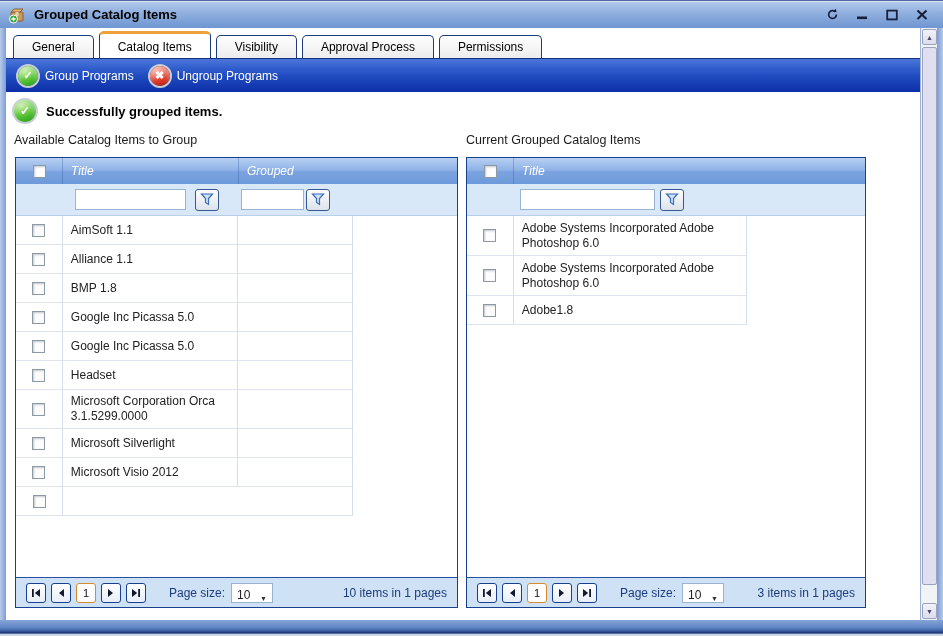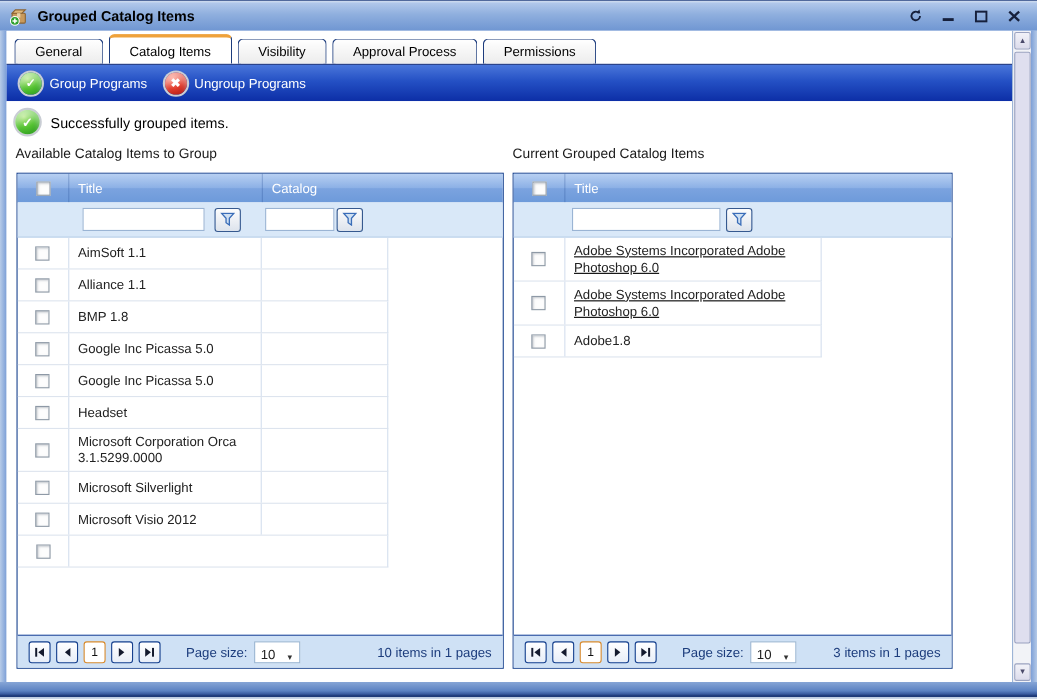--- a/index.html
+++ b/index.html
@@ -37,34 +37,34 @@
   .tool-btn { display:flex; align-items:center; gap:7px; color:#fff; font-size:12px; margin-right:16px; cursor:default; }
   .icon-circle { width:20px; height:20px; border-radius:50%; display:flex; align-items:center; justify-content:center;
     color:#fff; font-size:11px; font-weight:bold; box-shadow:0 0 0 2px #c9cdd4, inset 0 6px 6px rgba(255,255,255,.45); }
   .icon-circle.green { background:radial-gradient(circle at 35% 28%, #b9e98c, #53c230 48%, var(--success_green,#1f8d1a)); }
   .icon-circle.red   { background:radial-gradient(circle at 35% 28%, #ff9d8d, #e03a2a 48%, var(--error_red,#a11010)); }
 
   
   .content { position:absolute; left:6px; top:92px; width:914px; height:528px; background:#fff; }
   .status { position:absolute; left:8px; top:8px; display:flex; align-items:center; gap:10px; }
   .status .icon-circle { width:22px; height:22px; font-size:12px; }
-  .status-text { font-size:13px; font-weight:normal; color:#000; }
+  .status-text { font-size:13px; font-weight:bold; color:#000; }
   .panel-label { position:absolute; top:41px; font-size:12.5px; color:#1a1a1a;text-align:center; }
   .panel-label.left { left:8px; }
   .panel-label.right { left:460px; }
 
   
   .grid { position:absolute; top:65px; border:1px solid var(--grid_border,#17418e); background:#fff;
     display:flex; flex-direction:column; height:451px; }
   .grid-left  { left:9px;  width:443px; }
   .grid-right { left:460px; width:400px; }
 
   .g-header { height:26px; display:flex; color:#fff; font-size:12px;
     background:linear-gradient(to bottom, var(--header_top,#b8d0f2) 0%, #8db1e6 48%, #7ba3df 52%, var(--header_bottom,#6d9ada) 100%); }
-  .g-header .hc { display:flex; align-items:center; }
+  .g-header .hc { display:flex; align-items:center;font-style:italic; }
   .hc.text { padding-left:8px; border-left:1px solid rgba(30,70,140,.28); }
   .col-check { width:46px; justify-content:center; display:flex; align-items:center; }
   .grid-left  .col-title { width:176px; }
   .grid-left  .col-cat   { width:115px; }
   .grid-right .col-title { width:234px; }
 
   .g-filter { height:32px; display:flex; align-items:center; background:var(--filter_bg,#d9e8f8);
     border-bottom:1px solid #b9cfe8; }
   .g-filter .fc { display:flex; align-items:center; height:100%; }
   .filter-input { height:21px; border:1px solid #9ab4d4; background:#fff; font-size:12px; padding:0 4px;
@@ -73,21 +73,21 @@
   .grid-left  .filter-input.cat   { width:63px;  margin-left:10px; }
   .grid-right .filter-input.title { width:135px; margin-left:7px; }
   .funnel-btn { width:24px; height:22px; margin-left:9px; border:1px solid #36598f; border-radius:3px;
     background:linear-gradient(to bottom,#fdfdfd,#dde3ec); display:flex; align-items:center; justify-content:center; cursor:default; }
 
   .g-body { flex:1; overflow:hidden; }
   .g-row { display:flex; align-items:center; border-bottom:1px solid var(--row_border,#dde4ee); border-right:1px solid #d4dfee; }
   .grid-left  .g-row { width:337px; height:29px; }
   .grid-left  .g-row.tall { height:39px; }
   .grid-right .g-row { width:280px; height:29px; }
-  .grid-right .g-row.tall { height:40px;text-decoration:underline; }
+  .grid-right .g-row.tall { height:40px; }
   .g-row .c-title { padding:4px 8px; font-size:12px; color:#222; line-height:15px; border-left:1px solid #d4dfee;
     align-self:stretch; display:flex; align-items:center; }
   .grid-left  .g-row .c-title { width:176px; }
   .grid-left  .g-row .c-cat { width:115px; align-self:stretch; border-left:1px solid #d4dfee; }
   .grid-right .g-row .c-title { width:234px; }
 
   .checkbox { width:13px; height:13px; background:#fdfdfd; border:1px solid #8e99a6;
     box-shadow: inset 1px 1px 2px rgba(110,120,135,.4); display:inline-block; cursor:default; }
 
   .g-pager { height:30px; background:var(--pager_bg,#cfe1f5); border-top:1px solid #2a4f9e;
@@ -185,21 +185,21 @@
 
     <div class="panel-label left">Available Catalog Items to Group</div>
     <div class="panel-label right">Current Grouped Catalog Items</div>
 
     <div class="grid grid-left">
       <div class="g-header">
         <div class="hc col-check">
             <span class="checkbox"></span>
           </div>
         <div class="hc text col-title">Title</div>
-        <div class="hc text col-cat">Catalog</div>
+        <div class="hc text col-cat">Grouped</div>
       </div>
       <div class="g-filter">
         <div class="fc col-check"></div>
         <div class="fc">
           <input class="filter-input title" value="" style="">
           <span class="funnel-btn">
             <svg viewBox="0 0 14 13" width="14" height="13">
               <path d="M1.5 1 h11 l-4 4.5 v6 l-3 -2 v-4 z" fill="#cfe0f2" stroke="#3a6db8" stroke-width="1.2"></path>
             </svg>
           </span>

